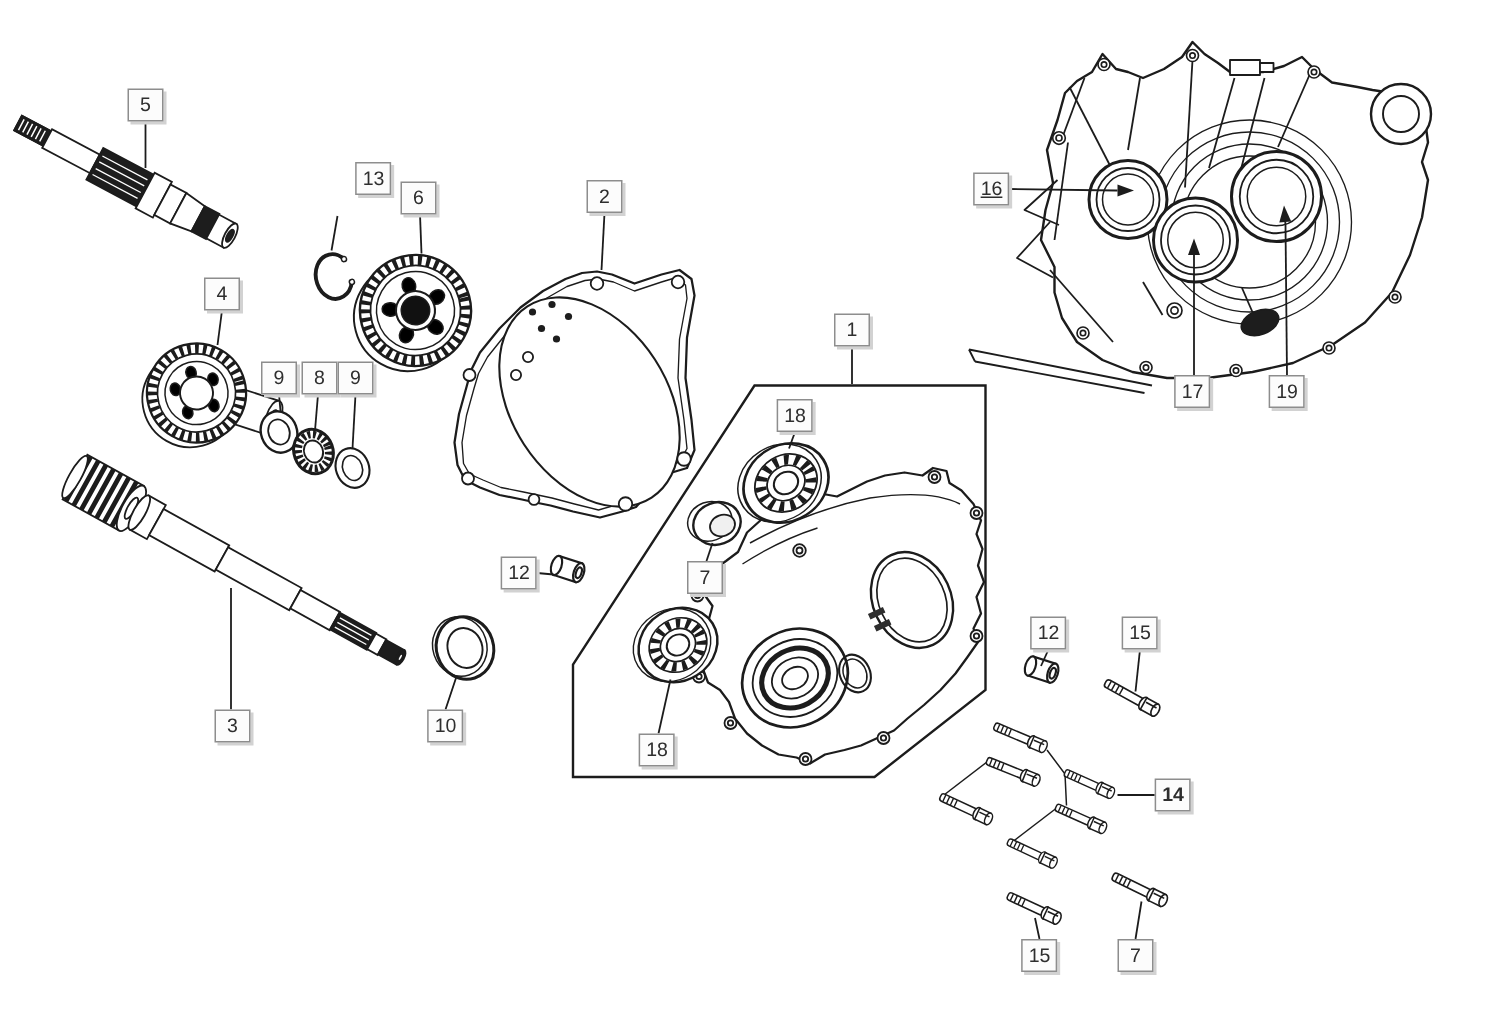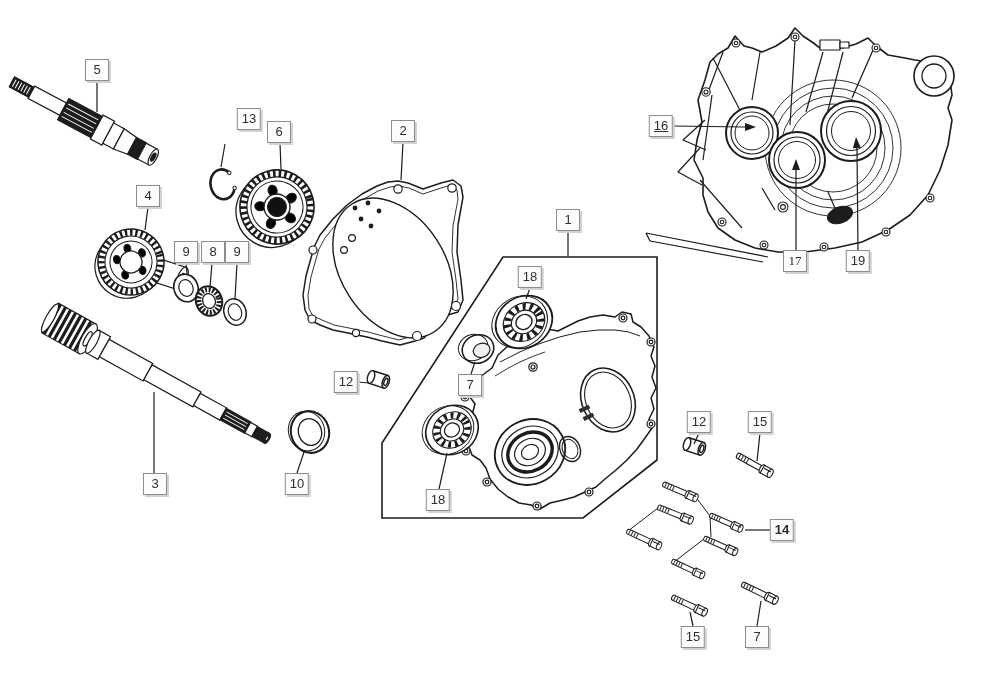--- a/index.html
+++ b/index.html
@@ -362,21 +362,21 @@
       <polyline points="757,626 761,601" class="leader"></polyline>
     </svg>
 
   <div id="callout-layer">
       <div class="callout" style="left: 97px; top: 70px;">5</div>
       <div class="callout" style="left: 225px; top: 119px; margin-left: 24px;">13</div>
       <div class="callout" style="left: 279px; top: 132px;">6</div>
       <div class="callout" style="left: 403px; top: 131px;">2</div>
       <div class="callout" style="left: 568px; top: 220px;">1</div>
       <div class="callout" style="left: 661px; top: 126px; text-decoration: underline;">16</div>
-      <div class="callout" style="left: 795px; top: 261px; font-family: Liberation Serif, serif;">17</div>
+      <div class="callout" style="left: 795px; top: 261px;">17</div>
       <div class="callout" style="left: 858px; top: 261px;">19</div>
       <div class="callout" style="left: 148px; top: 196px;">4</div>
       <div class="callout" style="left: 186px; top: 252px;">9</div>
       <div class="callout" style="left: 213px; top: 252px;">8</div>
       <div class="callout" style="left: 237px; top: 252px;">9</div>
       <div class="callout" style="left: 530px; top: 277px;">18</div>
       <div class="callout" style="left: 470px; top: 385px;">7</div>
       <div class="callout" style="left: 346px; top: 382px;">12</div>
       <div class="callout" style="left: 155px; top: 484px;">3</div>
       <div class="callout" style="left: 297px; top: 484px;">10</div>

